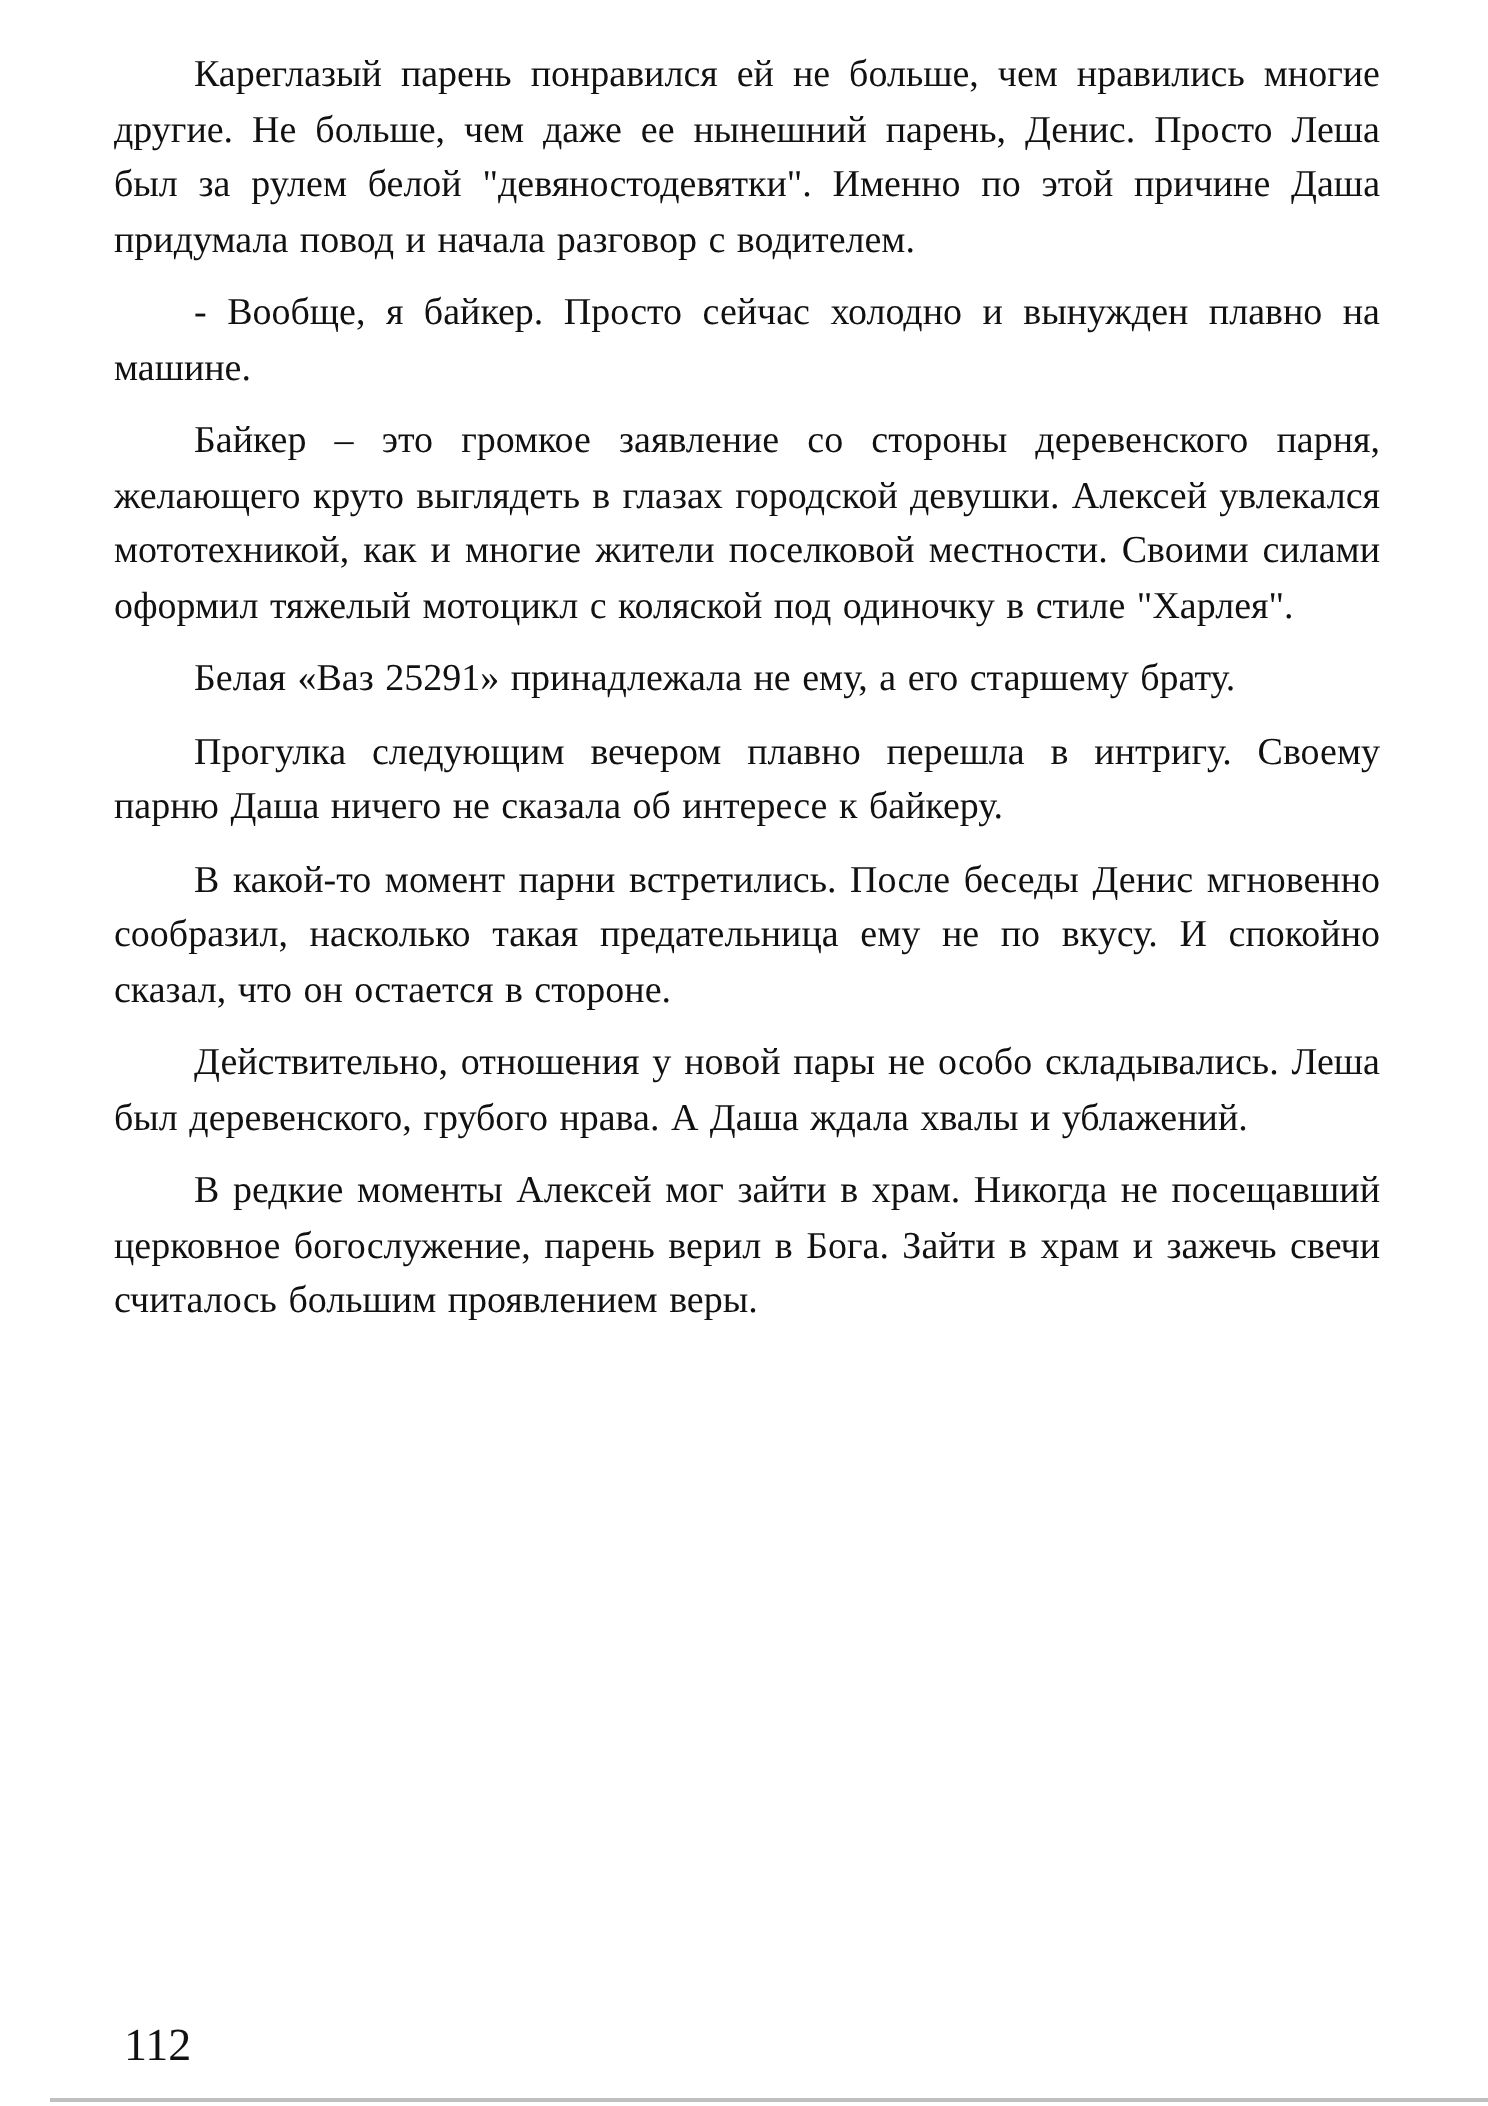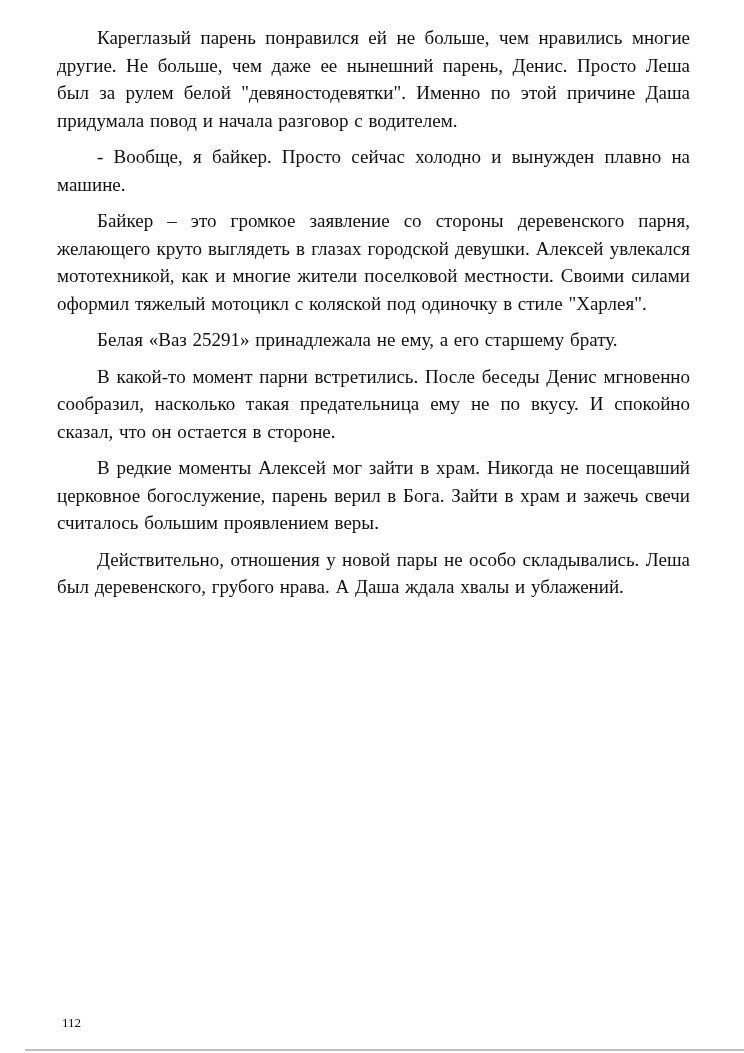--- a/index.html
+++ b/index.html
@@ -27,21 +27,21 @@
     font-size: 19px;
     line-height: 27.5px;
     text-align: justify;
     text-indent: 40px;
     word-spacing: 1px;
   }
   .page-number {
     position: absolute;
     left: 62px;
     top: 1013px;
-    font-size: 13px;
+    font-size: 23px;
     line-height: 20px;
     color: #111111;
   }
   .page-edge-line {
     position: absolute;
     left: 25px;
     right: 0;
     top: 1049px;
     height: 2px;
     background: #c0c0c0;
@@ -49,19 +49,20 @@
 </style>
 </head>
 <body>
 
 <div class="page">
   <div class="text-block">
     <p>Кареглазый парень понравился ей не больше, чем нравились многие другие. Не больше, чем даже ее нынешний парень, Денис. Просто Леша был за рулем белой "девяностодевятки". Именно по этой причине Даша придумала повод и начала разговор с водителем.</p>
     <p>- Вообще, я байкер. Просто сейчас холодно и вынужден плавно на машине.</p>
     <p>Байкер – это громкое заявление со стороны деревенского парня, желающего круто выглядеть в глазах городской девушки. Алексей увлекался мототехникой, как и многие жители поселковой местности. Своими силами оформил тяжелый мотоцикл с коляской под одиночку в стиле "Харлея".</p>
     <p>Белая «Ваз 25291» принадлежала не ему, а его старшему брату.</p>
+    <p>Прогулка следующим вечером плавно перешла в интригу. Своему парню Даша ничего не сказала об интересе к байкеру.</p>
     <p>В какой-то момент парни встретились. После беседы Денис мгновенно сообразил, насколько такая предательница ему не по вкусу. И спокойно сказал, что он остается в стороне.</p>
+    <p>Действительно, отношения у новой пары не особо складывались. Леша был деревенского, грубого нрава. А Даша ждала хвалы и ублажений.</p>
     <p>В редкие моменты Алексей мог зайти в храм. Никогда не посещавший церковное богослужение, парень верил в Бога. Зайти в храм и зажечь свечи считалось большим проявлением веры.</p>
-    <p>Действительно, отношения у новой пары не особо складывались. Леша был деревенского, грубого нрава. А Даша ждала хвалы и ублажений.</p>
   </div>
   <div class="page-number">112</div>
   <div class="page-edge-line"></div>
 </div>
 
 </body></html>

